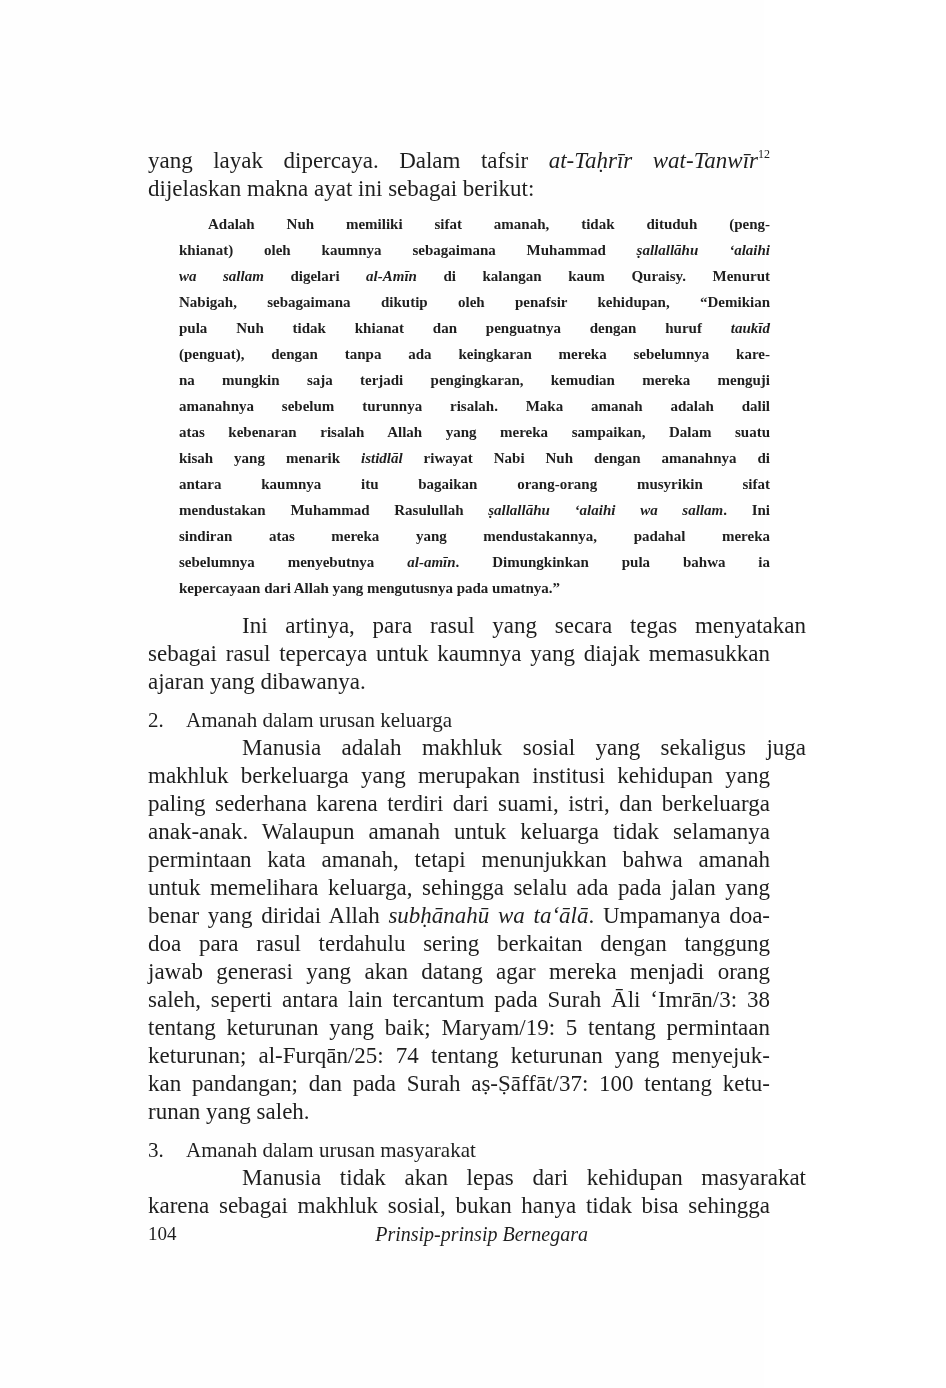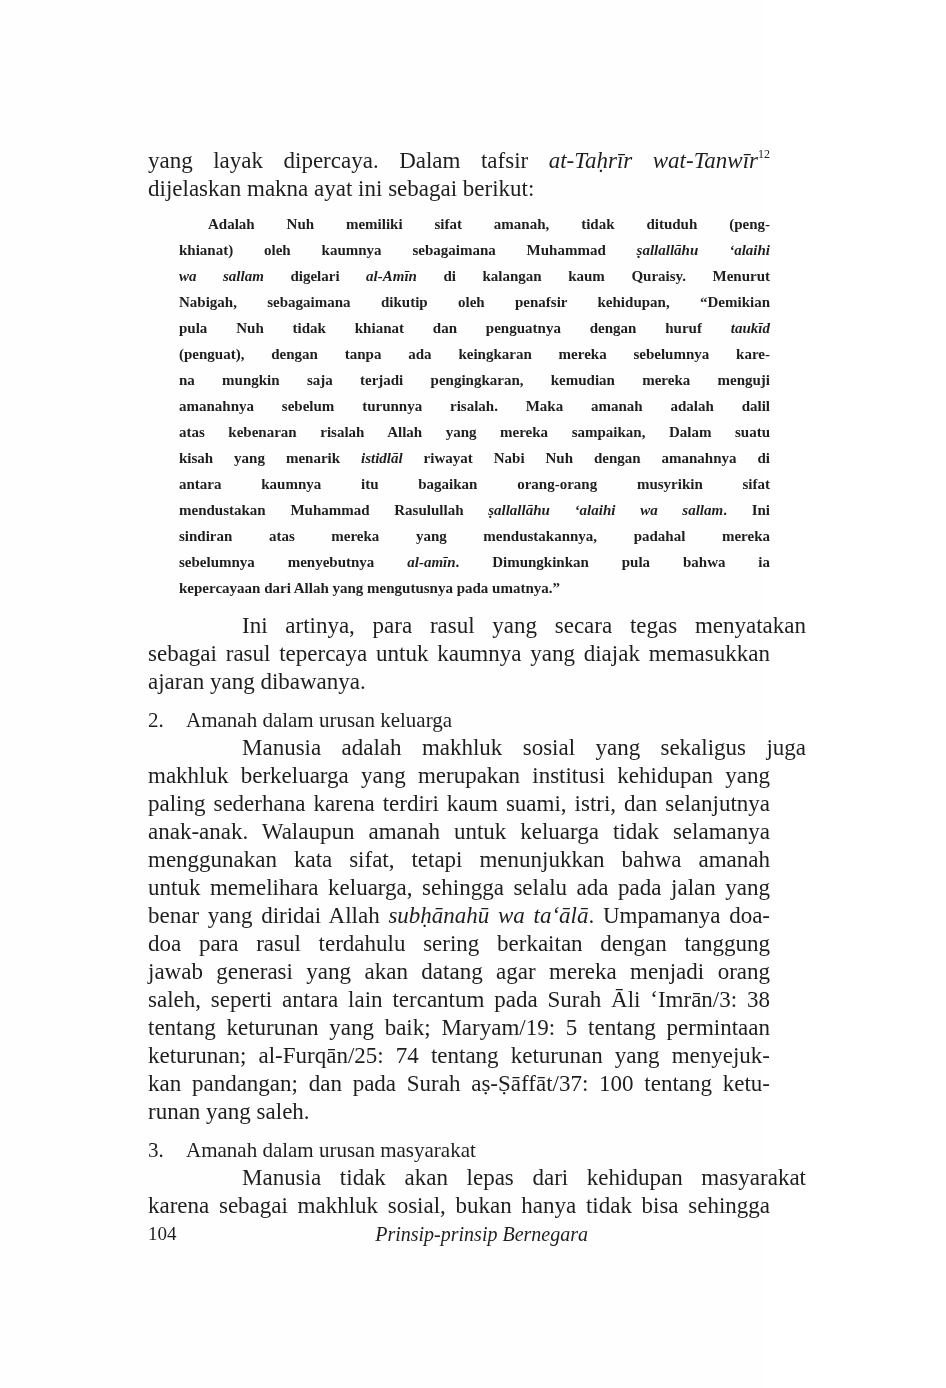--- a/index.html
+++ b/index.html
@@ -52,23 +52,23 @@
     <div class="line body-line" style="top:640px">sebagai rasul tepercaya untuk kaumnya yang diajak memasukkan</div>
     <div class="line body-line last" style="top:668px">ajaran yang dibawanya.</div>
   </div>
 
   <div>
     <div class="line list-head" style="top:706px">
       <span class="num">2.</span><span>Amanah dalam urusan keluarga</span>
     </div>
     <div class="line body-line indent" style="top:734px">Manusia adalah makhluk sosial yang sekaligus juga</div>
     <div class="line body-line" style="top:762px">makhluk berkeluarga yang merupakan institusi kehidupan yang</div>
-    <div class="line body-line" style="top:790px">paling sederhana karena terdiri kaum suami, istri, dan selanjutnya</div>
+    <div class="line body-line" style="top:790px">paling sederhana karena terdiri dari suami, istri, dan berkeluarga</div>
     <div class="line body-line" style="top:818px">anak-anak. Walaupun amanah untuk keluarga tidak selamanya</div>
-    <div class="line body-line" style="top:846px">menggunakan kata sifat, tetapi menunjukkan bahwa amanah</div>
+    <div class="line body-line" style="top:846px">permintaan kata amanah, tetapi menunjukkan bahwa amanah</div>
     <div class="line body-line" style="top:874px">untuk memelihara keluarga, sehingga selalu ada pada jalan yang</div>
     <div class="line body-line" style="top:902px">benar yang diridai Allah <i>subḥānahū wa ta‘ālā</i>. Umpamanya doa-</div>
     <div class="line body-line" style="top:930px">doa para rasul terdahulu sering berkaitan dengan tanggung</div>
     <div class="line body-line" style="top:958px">jawab generasi yang akan datang agar mereka menjadi orang</div>
     <div class="line body-line" style="top:986px">saleh, seperti antara lain tercantum pada Surah Āli ‘Imrān/3: 38</div>
     <div class="line body-line" style="top:1014px">tentang keturunan yang baik; Maryam/19: 5 tentang permintaan</div>
     <div class="line body-line" style="top:1042px">keturunan; al-Furqān/25: 74 tentang keturunan yang menyejuk-</div>
     <div class="line body-line" style="top:1070px">kan pandangan; dan pada Surah aṣ-Ṣāffāt/37: 100 tentang ketu-</div>
     <div class="line body-line last" style="top:1098px">runan yang saleh.</div>
   </div>

